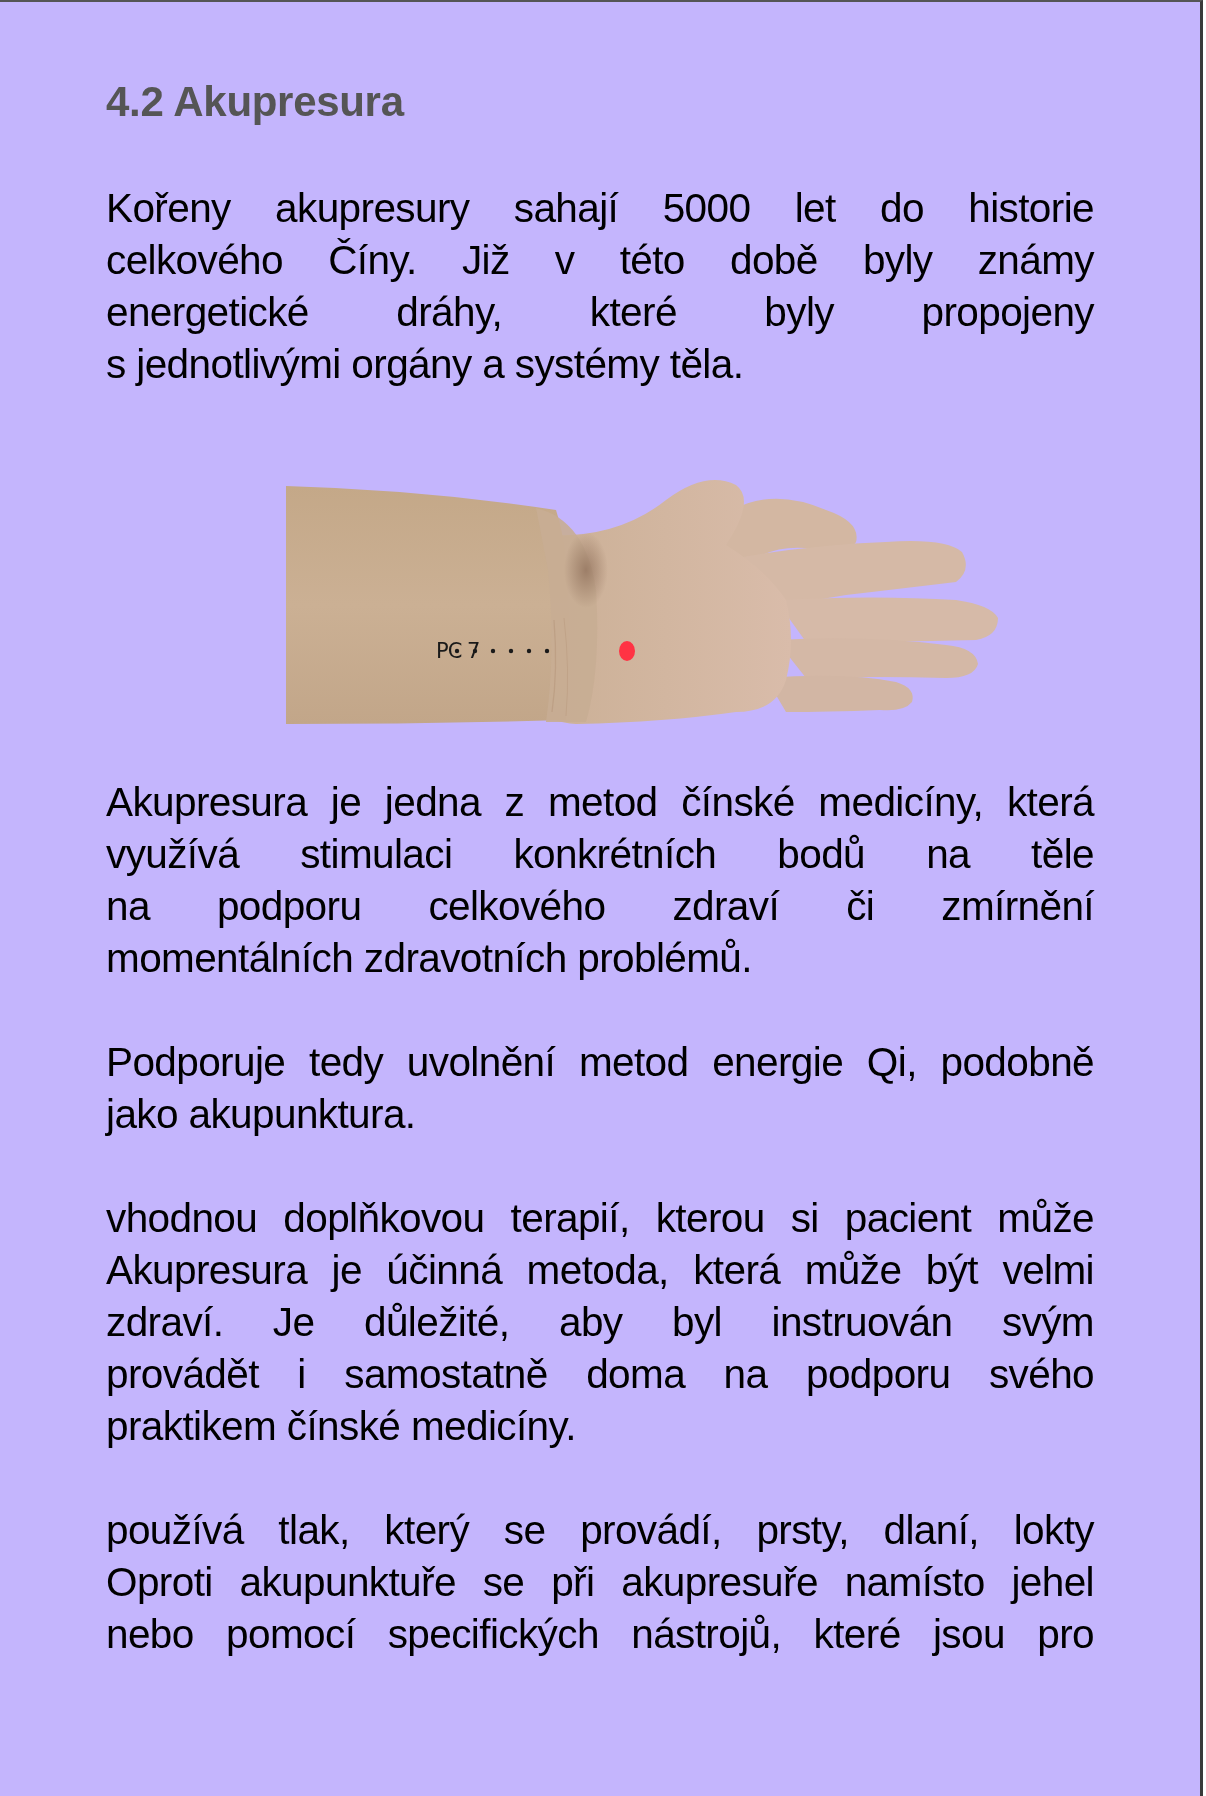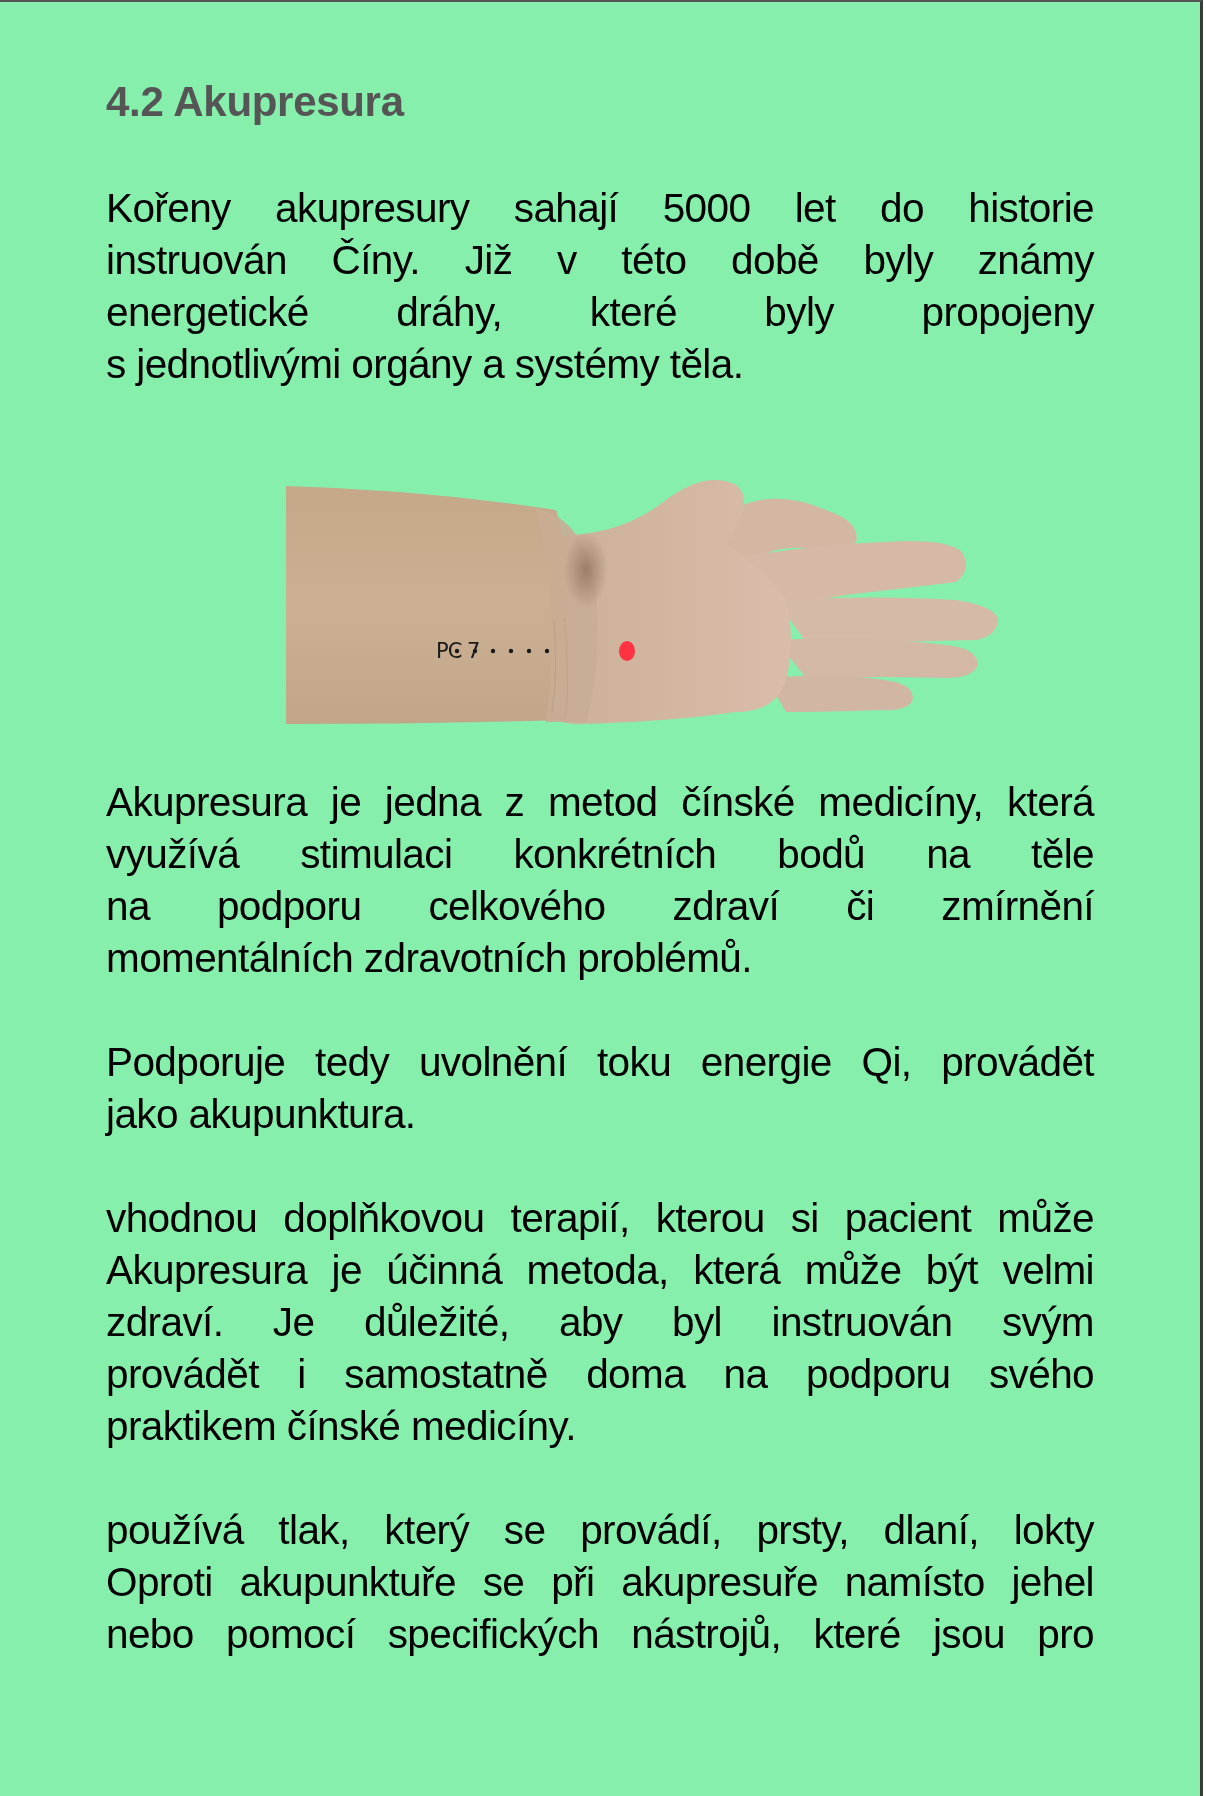--- a/index.html
+++ b/index.html
@@ -13,21 +13,21 @@
     position: relative;
     overflow: hidden;
     font-family: "Liberation Sans", sans-serif;
   }
   .page {
     position: absolute;
     left: 0;
     top: 0;
     width: 1203px;
     height: 1796px;
-    background: #86efac;
+    background: #c4b5fd;
     border-top: 2px solid #555555;
     border-right: 3px solid #3a3a3a;
     box-sizing: border-box;
   }
   .heading {
     position: absolute;
     left: 106px;
     top: 74px;
     margin: 0;
     font-size: 42px;
@@ -85,21 +85,21 @@
 </style>
 </head>
 <body>
 
 <div class="page">
 
   <h2 class="heading">4.2 Akupresura</h2>
 
   <p class="para" id="p1">
     <span class="line">Kořeny akupresury sahají 5000 let do historie</span>
-    <span class="line">instruován Číny. Již v této době byly známy</span>
+    <span class="line">celkového Číny. Již v této době byly známy</span>
     <span class="line">energetické dráhy, které byly propojeny</span>
     <span class="line last">s jednotlivými orgány a systémy těla.</span>
   </p>
 
   <div class="figure">
     <svg width="720" height="280" viewBox="0 0 720 280">
       <defs>
         <linearGradient id="armGrad" x1="0" y1="0" x2="0" y2="1">
           <stop offset="0" stop-color="#c4a888"></stop>
           <stop offset="0.5" stop-color="#cbb094"></stop>
@@ -146,21 +146,21 @@
   </div>
 
   <p class="para" id="p2">
     <span class="line">Akupresura je jedna z metod čínské medicíny, která</span>
     <span class="line">využívá stimulaci konkrétních bodů na těle</span>
     <span class="line">na podporu celkového zdraví či zmírnění</span>
     <span class="line last">momentálních zdravotních problémů.</span>
   </p>
 
   <p class="para" id="p3">
-    <span class="line">Podporuje tedy uvolnění toku energie Qi, provádět</span>
+    <span class="line">Podporuje tedy uvolnění metod energie Qi, podobně</span>
     <span class="line last">jako akupunktura.</span>
   </p>
 
   <p class="para" id="p4">
     <span class="line">vhodnou doplňkovou terapií, kterou si pacient může</span>
     <span class="line">Akupresura je účinná metoda, která může být velmi</span>
     <span class="line">zdraví. Je důležité, aby byl instruován svým</span>
     <span class="line">provádět i samostatně doma na podporu svého</span>
     <span class="line last">praktikem čínské medicíny.</span>
   </p>

